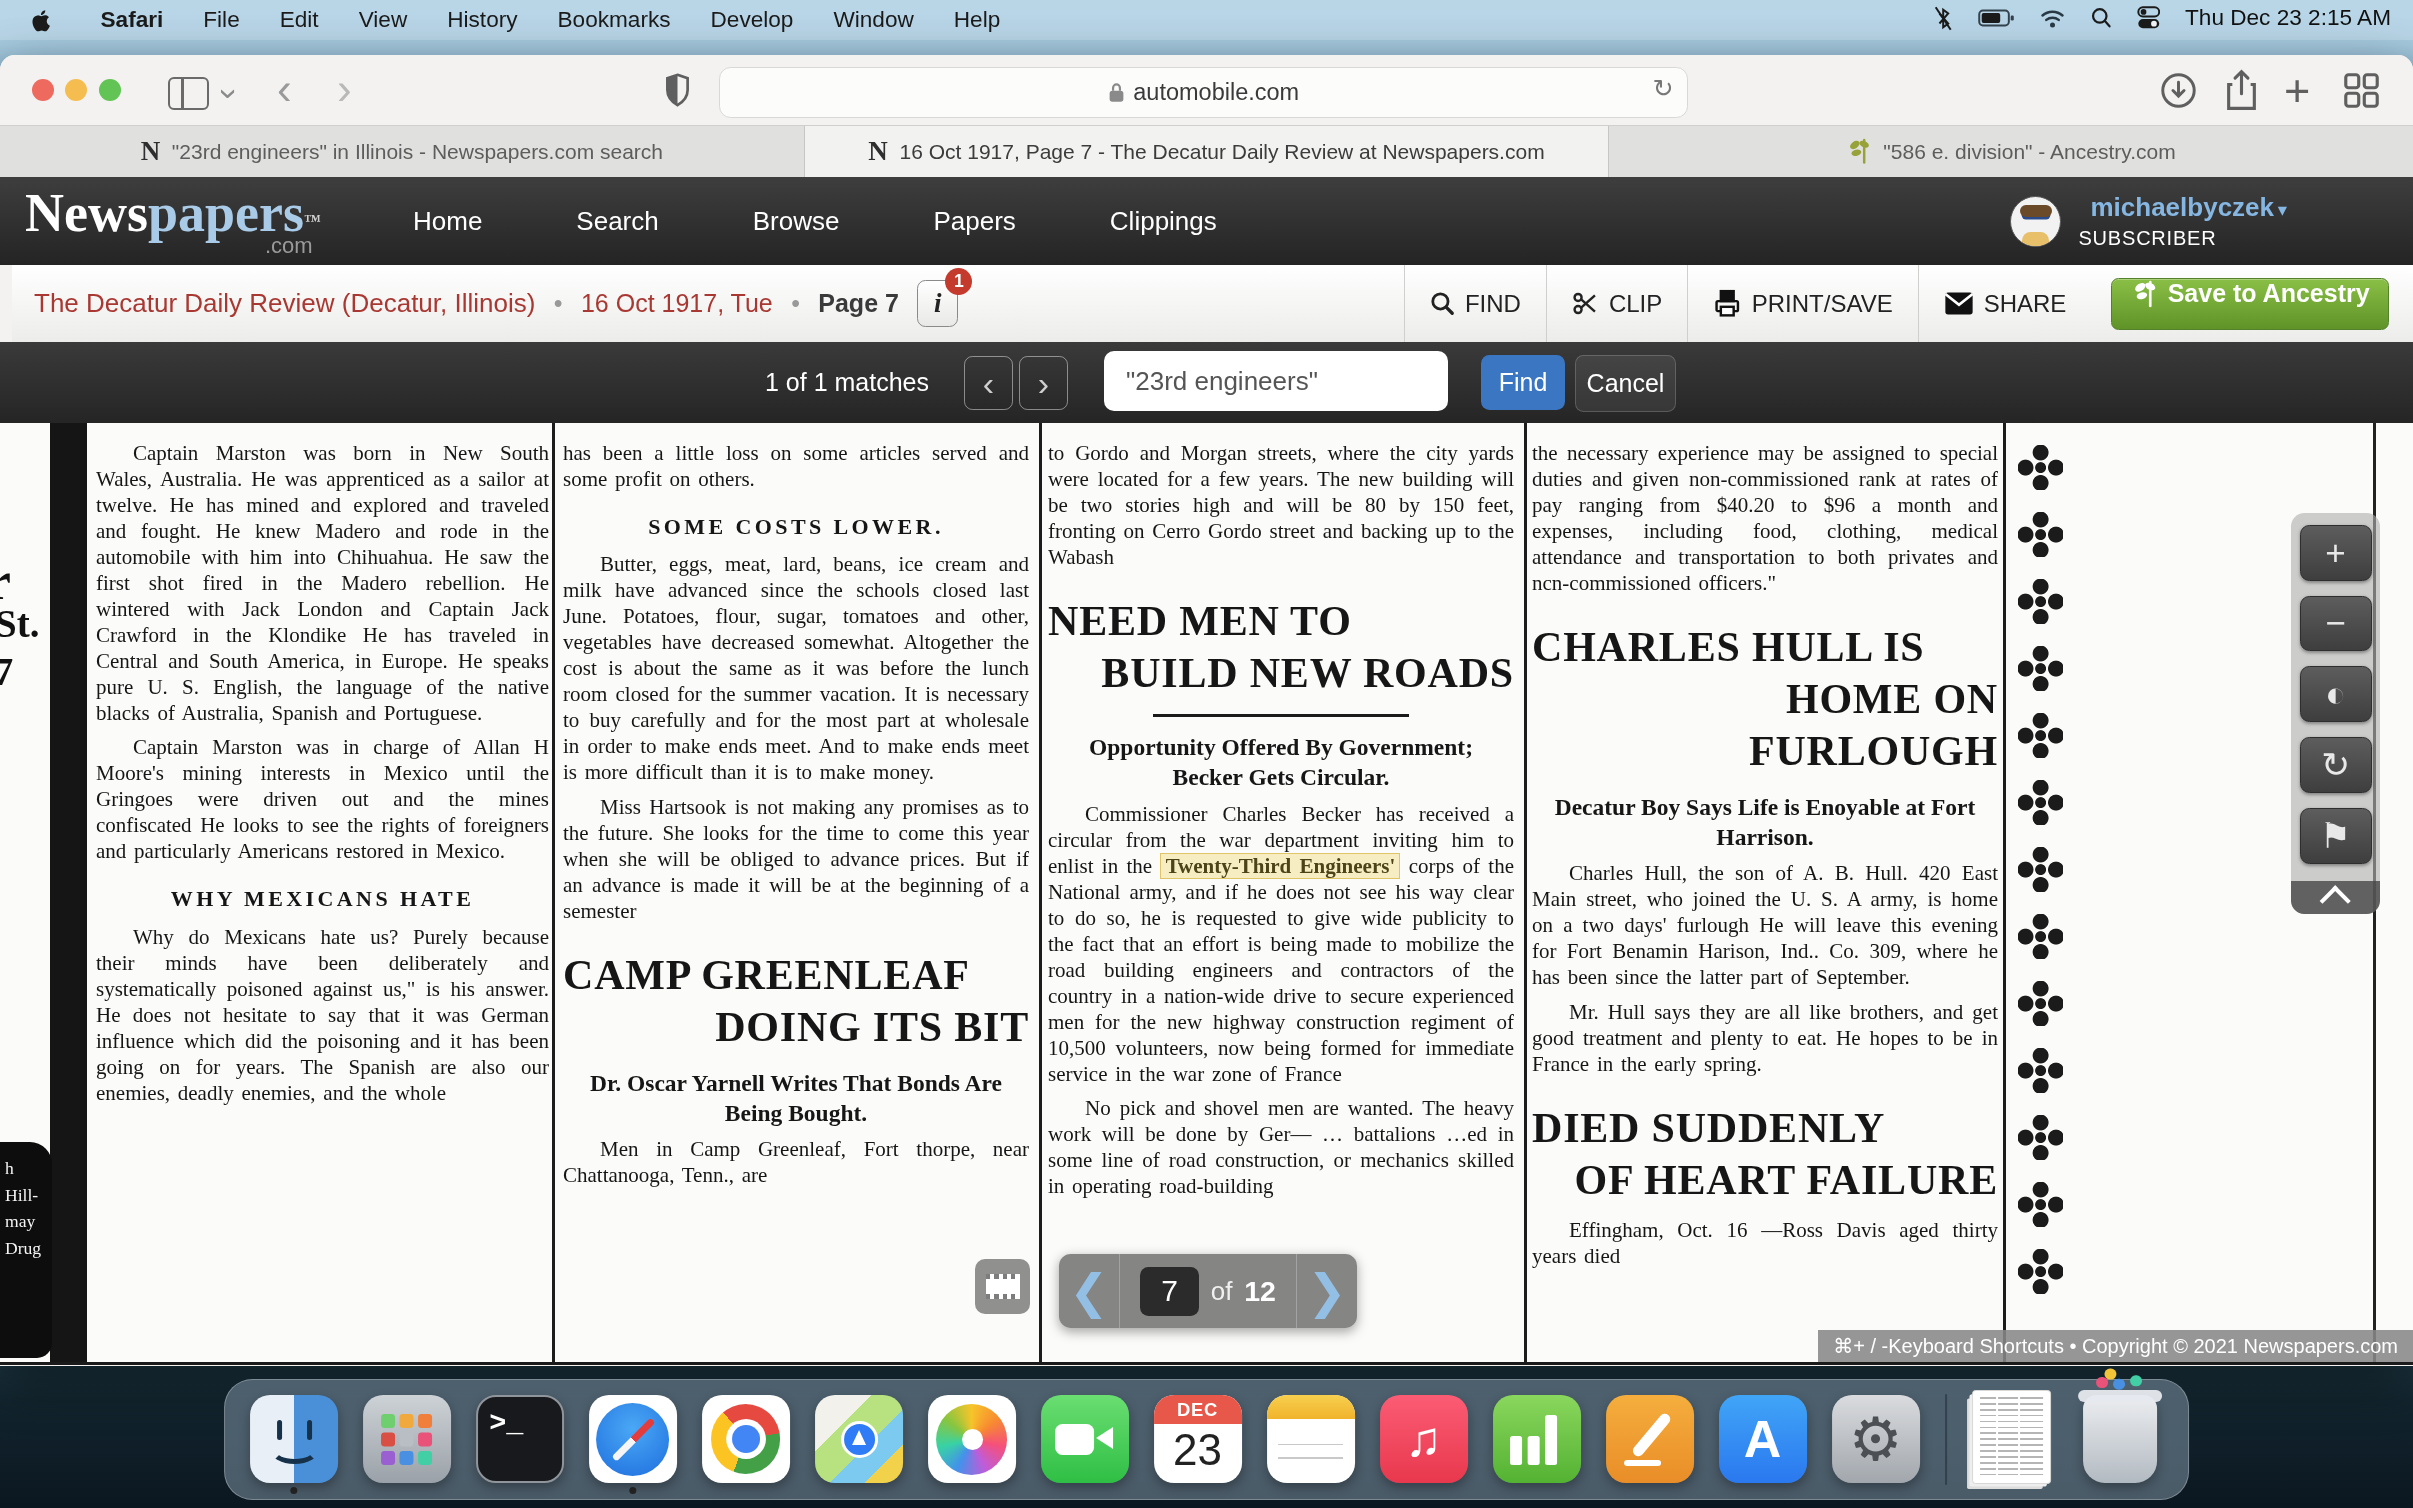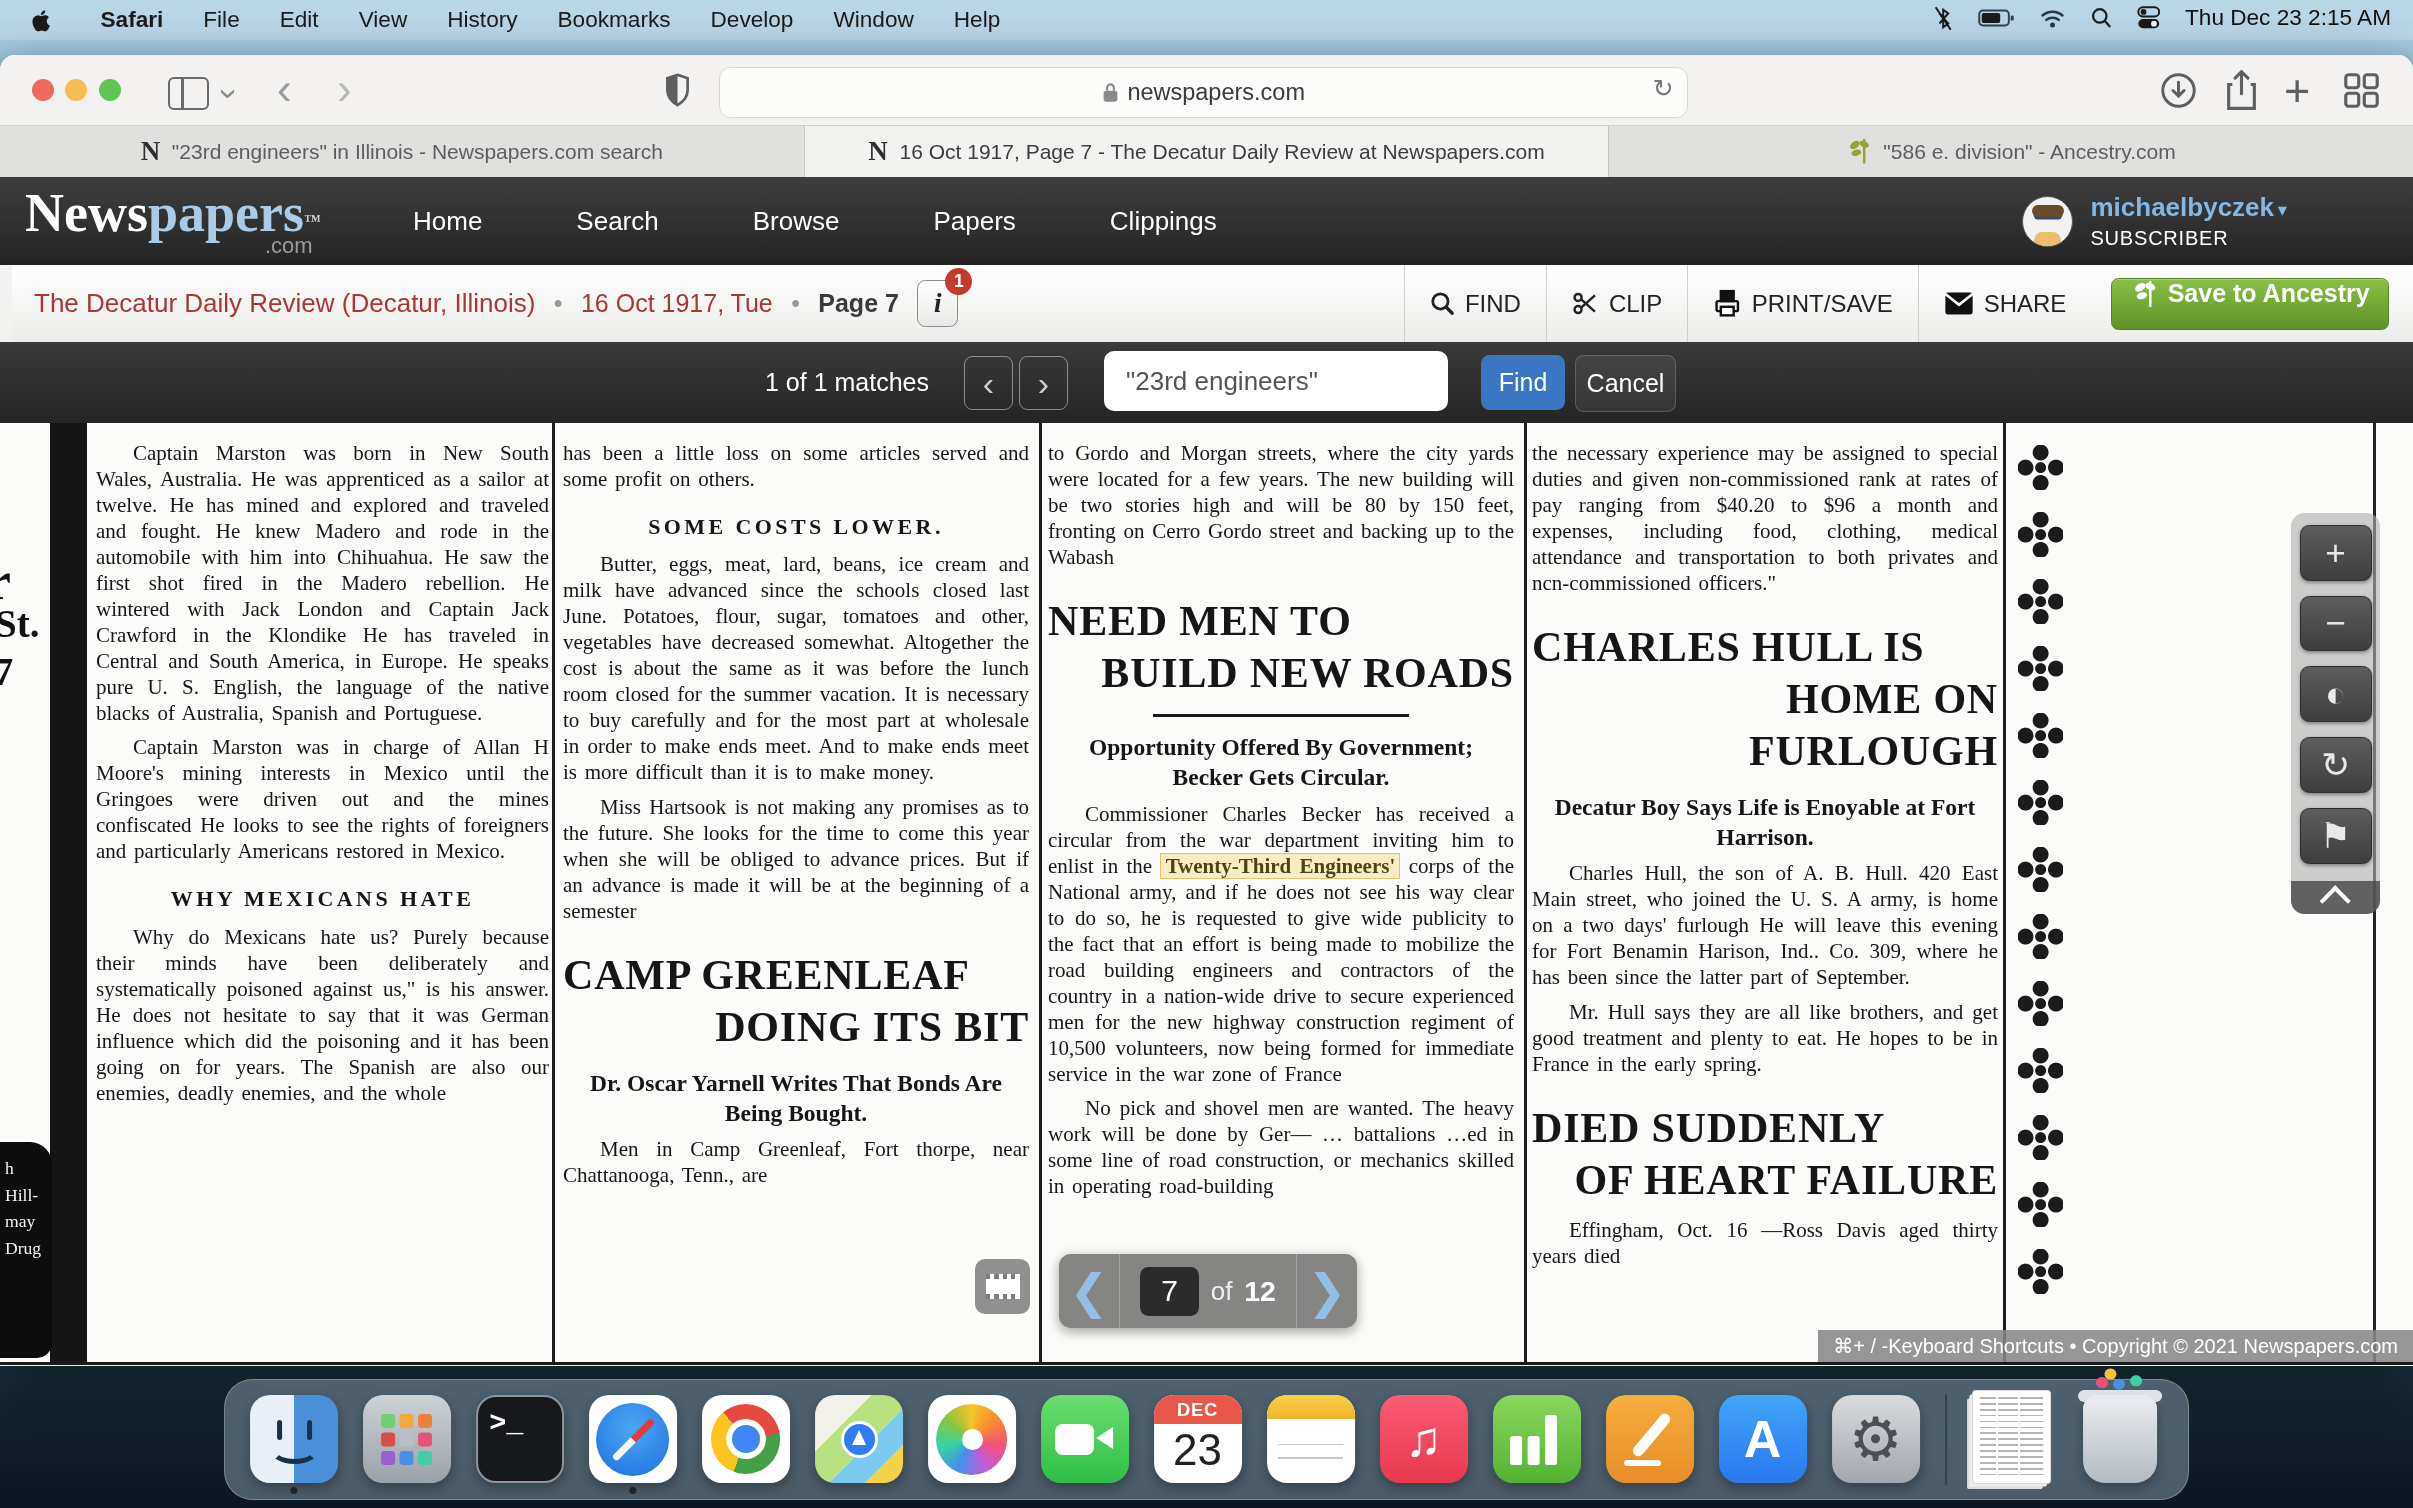--- a/index.html
+++ b/index.html
@@ -46,21 +46,21 @@
   .logo .lw{color:#fff;font-size:54px;}
   .logo .lb{color:#a9cbe8;font-size:54px;}
   .logo .tm{color:#cfcfcf;font-size:17px;vertical-align:super;}
   .logo .lcom{display:block;text-align:right;color:#9a9a9a;font-size:22px;margin-top:-5px;padding-right:8.4px;font-family:"Liberation Sans",sans-serif;font-weight:normal;}
   .sitenav{display:flex;margin-left:92px;gap:94px;}
   .sitenav .nitem{color:#fff;font-size:26px;}
   .usercluster{position:absolute;right:126px;top:0;height:88px;display:flex;align-items:center;gap:17px;}
   .avatar{width:49px;height:49px;border-radius:50%;background:#f2f2f2;position:relative;overflow:hidden;border:1.7px solid #555;}
   .avatar::after{content:'';position:absolute;left:11px;bottom:-8.4px;width:27px;height:22px;border-radius:8.4px 8.4px 0 0;background:#e8c06a;}
   .avatar::before{content:'';position:absolute;left:8.4px;top:8.4px;width:32px;height:11.7px;border-radius:5.9px;background:#6b4a2a;box-shadow:0 4.2px 0 -1.7px #2a4a8a;z-index:2;}
-  .uname{color:#85b7e2;font-weight:bold;font-size:26px;}
+  .uname{color:#85b7e2;font-weight:bold;font-size:26px;margin-left:12px;}
   .ucaret{color:#85b7e2;font-size:18.4px;}
   .urole{color:#fff;font-size:20px;letter-spacing:0.8px;}
   
   .viewerbar{position:absolute;top:210px;left:12px;right:0;height:77px;background:linear-gradient(180deg,#ffffff,#ececea);
     border-bottom:0.8px solid #c6c6c4;display:flex;align-items:center;}
   .vleft{display:flex;align-items:center;gap:18.4px;margin-left:22px;}
   .ptitle{color:#a93832;font-size:26px;white-space:nowrap;}
   .pdot{color:#999;font-size:25px;}
   .pdate{color:#a93832;font-size:25px;white-space:nowrap;}
   .ppage{color:#3a3a3a;font-weight:bold;font-size:25px;white-space:nowrap;}
@@ -275,21 +275,21 @@
       <svg width="27" height="34" viewBox="0 0 16 20">
           <path d="M8 1l6 2v7c0 4-2.6 7-6 9-3.4-2-6-5-6-9V3z" fill="none" stroke="#5f5f5f" stroke-width="1.6"></path>
           <path d="M8 1l0 18c-3.4-2-6-5-6-9V3z" fill="#5f5f5f"></path>
         </svg>
     </span>
     <div class="urlfield">
       <svg width="17" height="22" viewBox="0 0 12 16">
           <rect x="1" y="7" width="10" height="8" rx="2" fill="#8a8a8a"></rect>
           <path d="M3.5 7V5a2.5 2.5 0 0 1 5 0v2" fill="none" stroke="#8a8a8a" stroke-width="1.6"></path>
         </svg>
-      <span>newspapers.com</span>
+      <span>automobile.com</span>
       <span class="urlreload">↻</span>
     </div>
     <span class="tbtn" style="left:2160px;top:17px;">
       <svg width="37" height="37" viewBox="0 0 20 20">
           <circle cx="10" cy="10" r="8.5" fill="none" stroke="#5f5f5f" stroke-width="1.6"></circle>
           <path d="M10 5.5v7M7 10l3 3 3-3" fill="none" stroke="#5f5f5f" stroke-width="1.6" stroke-linecap="round"></path>
         </svg>
     </span>
     <span class="tbtn" style="left:2222px;top:13.4px;">
       <svg width="39" height="44" viewBox="0 0 20 24">

